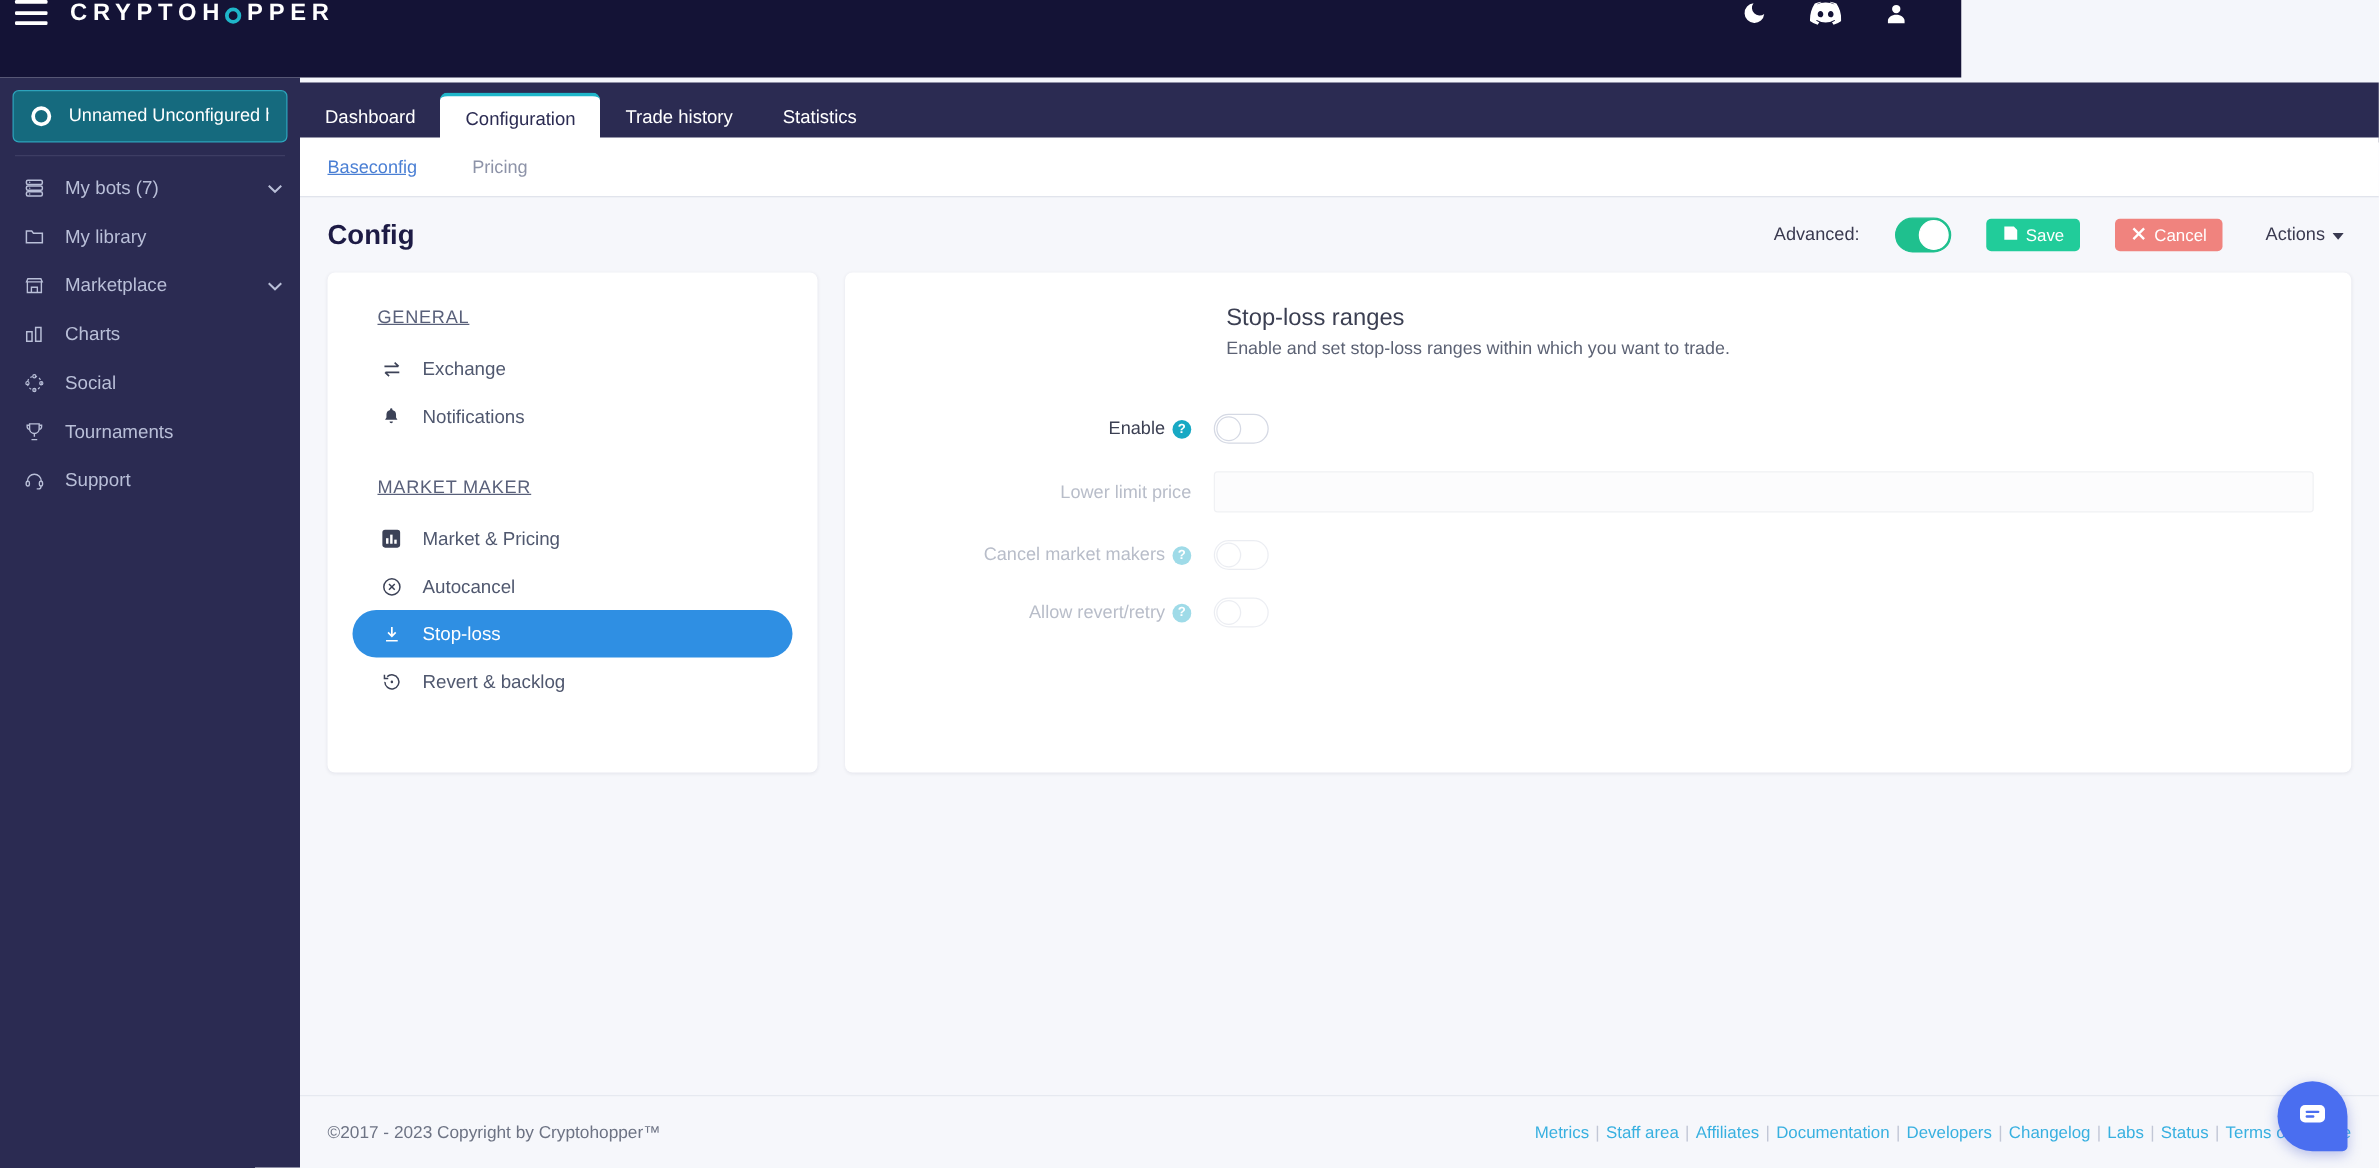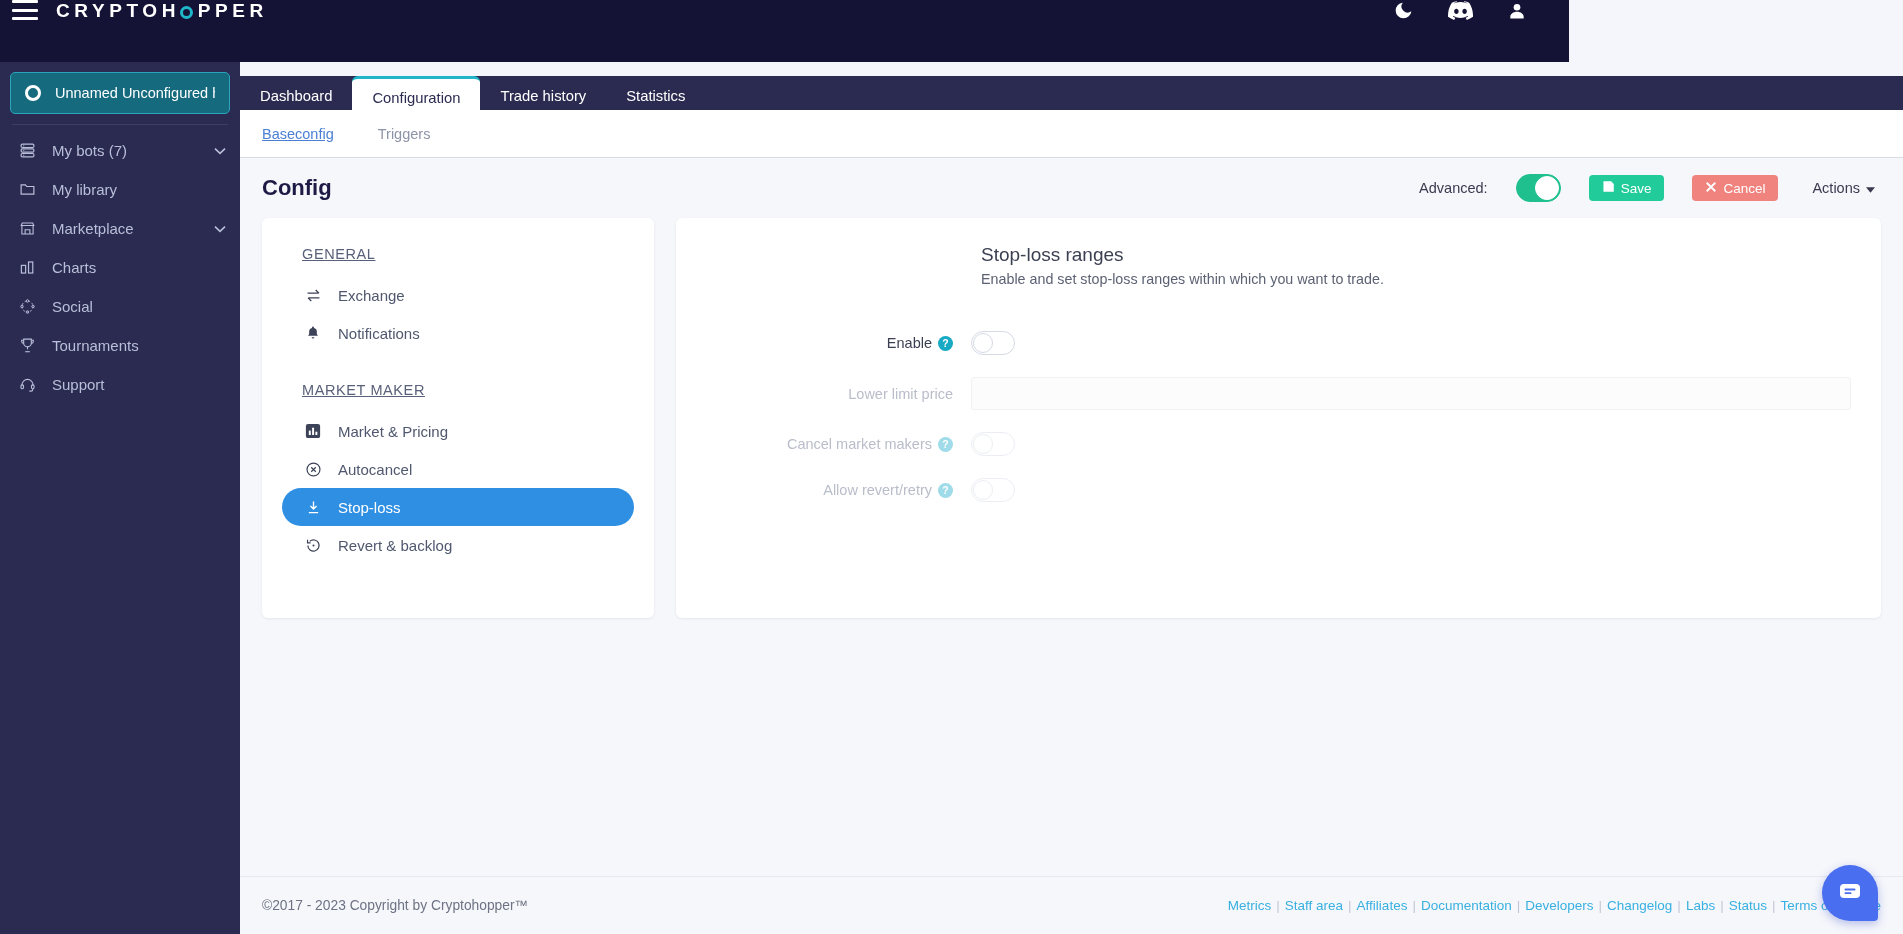--- a/index.html
+++ b/index.html
@@ -55,22 +55,22 @@
     color: #b9bfd8; font-size: 15px; cursor: pointer; position: relative;
   }
   .nav-icon {
     width: 26px; flex: 0 0 26px; display: flex; align-items: center; justify-content: center;
     margin-right: 12px; color: #b9bfd8;
   }
   .nav-caret { margin-left: auto; color: #b9bfd8; font-size: 12px; }
 
   
   .tabbar {
-    position: absolute; left: 240px; top: 76px; width: 1663px; height: 48px;
-    background: #2b2b52; display: flex; 
+    position: absolute; left: 240px; top: 66px; width: 1663px; height: 48px;
+    background: #2b2b52; display: flex; align-items: flex-end;
   }
   .tab {
     padding: 0 20px; height: 40px; display: flex; align-items: center;
     color: #ffffff; font-size: 14.8px; cursor: pointer;
   }
   .tab.active {
     background: #ffffff; color: #2b2b52; border-radius: 6px 6px 0 0;
     border-top: 3px solid #1fb6c9; height: 40px;
   }
 
@@ -324,21 +324,21 @@
 
 <div class="tabbar">
   <div class="tab">Dashboard</div>
   <div class="tab active">Configuration</div>
   <div class="tab">Trade history</div>
   <div class="tab">Statistics</div>
 </div>
 
 <div class="subtabs">
   <div class="subtab active">Baseconfig</div>
-  <div class="subtab">Triggers</div>
+  <div class="subtab">Pricing</div>
 </div>
 
 <div class="content">
 
   <div class="page-head">
     <div class="page-title">Config</div>
     <div class="head-right">
       <span class="adv-label">Advanced:</span>
       <div class="toggle big on">
           <span class="knob"></span>

